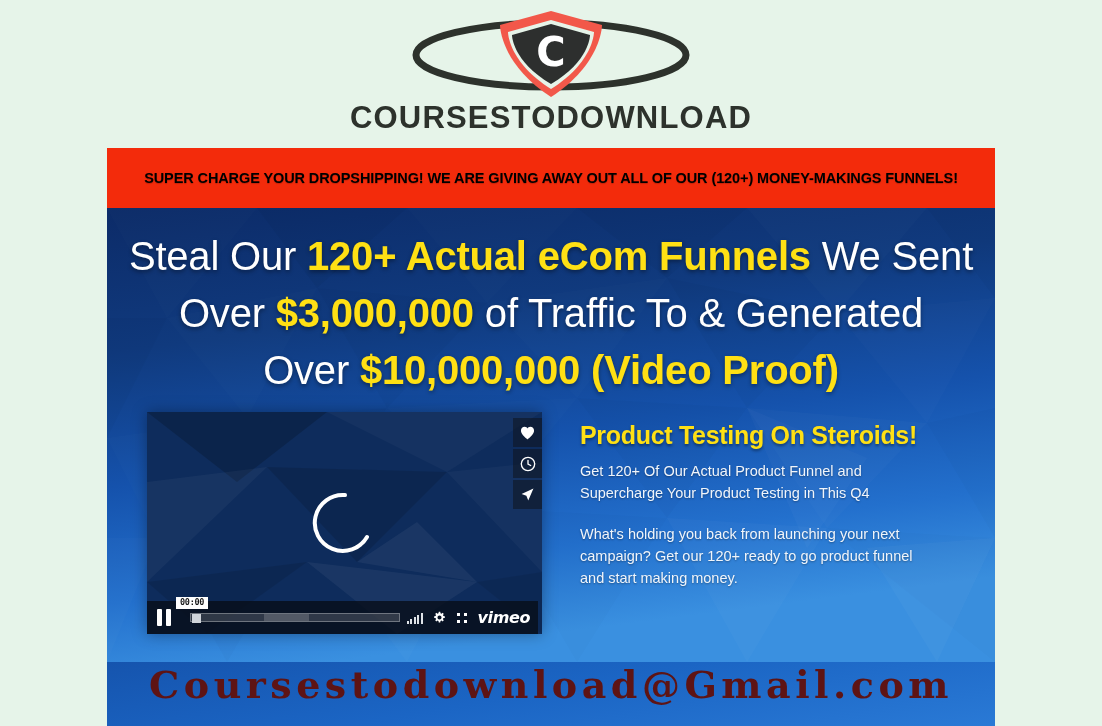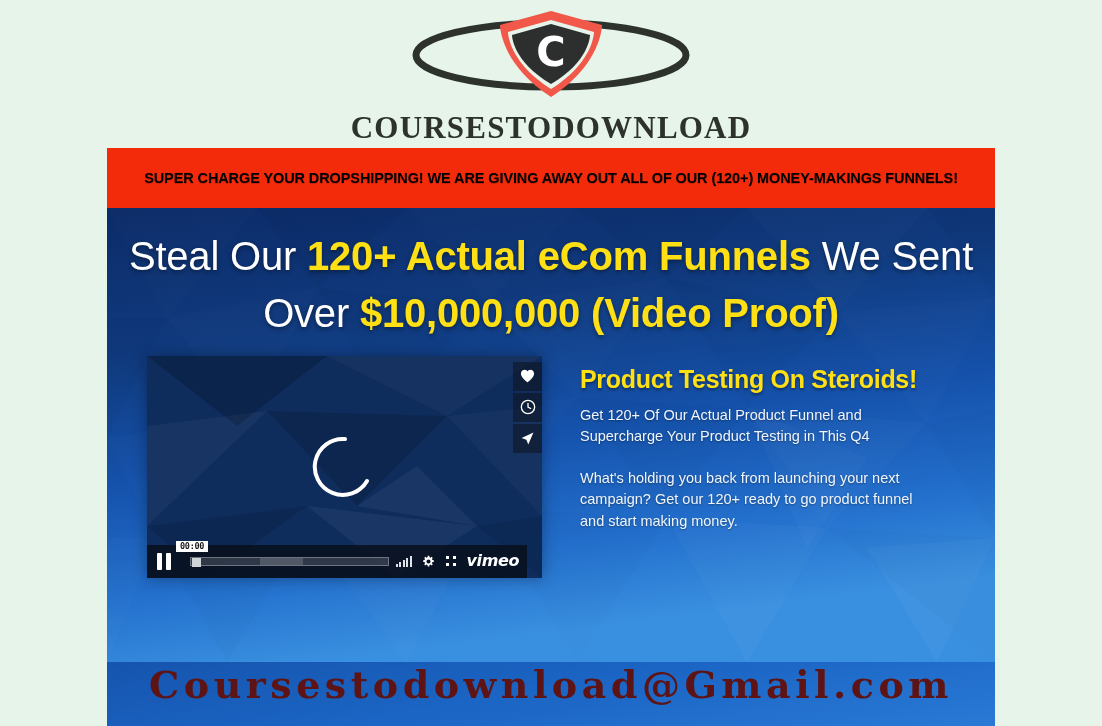--- a/index.html
+++ b/index.html
@@ -29,27 +29,27 @@
 
   .logo-mark {
     width: 290px;
     height: 92px;
     position: relative;
   }
 
   .logo-mark svg { display: block; }
 
   .logo-wordmark {
-    font-family: Liberation Serif, serif;
+    font-family: Liberation Sans, sans-serif;
     font-weight: 700;
     font-size: 31px;
     letter-spacing: 1.2px;
     color: #2d322c;
     line-height: 1;
-    margin-top: 12px;
+    margin-top: 2px;
     white-space: nowrap;
   }
 
   
   .promo-banner {
     position: absolute;
     left: 107px;
     top: 148px;
     width: 888px;
     height: 60px;
@@ -161,21 +161,21 @@
     z-index: 4;
     width: 66px;
     height: 66px;
   }
 
   .player-spinner svg { display: block; }
 
   .player-controls {
     position: absolute;
     left: 0;
-    right: 15px;
+    right: 4px;
     bottom: 0;
     height: 33px;
     z-index: 6;
     background: rgba(8,14,24,0.80);
     display: flex;
     align-items: center;
     padding: 0 8px 0 10px;
     justify-content: center;
   }
 
@@ -394,20 +394,23 @@
     </g>
   </svg>
 
   <div class="hero-inner">
 
     <div class="headline">
       <div>
         <span>Steal Our </span><span class="hl">120+ Actual eCom Funnels</span><span> We Sent</span>
       </div>
       <div>
+        <span>Over </span><span class="hl">$3,000,000</span><span> of Traffic To &amp; Generated</span>
+      </div>
+      <div>
         <span>Over </span><span class="hl">$10,000,000 (Video Proof)</span>
       </div>
     </div>
 
     <div class="lower-row">
 
       <div class="player">
 
         <svg class="player-poly" viewBox="0 0 395 222" preserveAspectRatio="none" aria-hidden="true">
           <rect width="395" height="222" fill="#0e2c5c"></rect>

